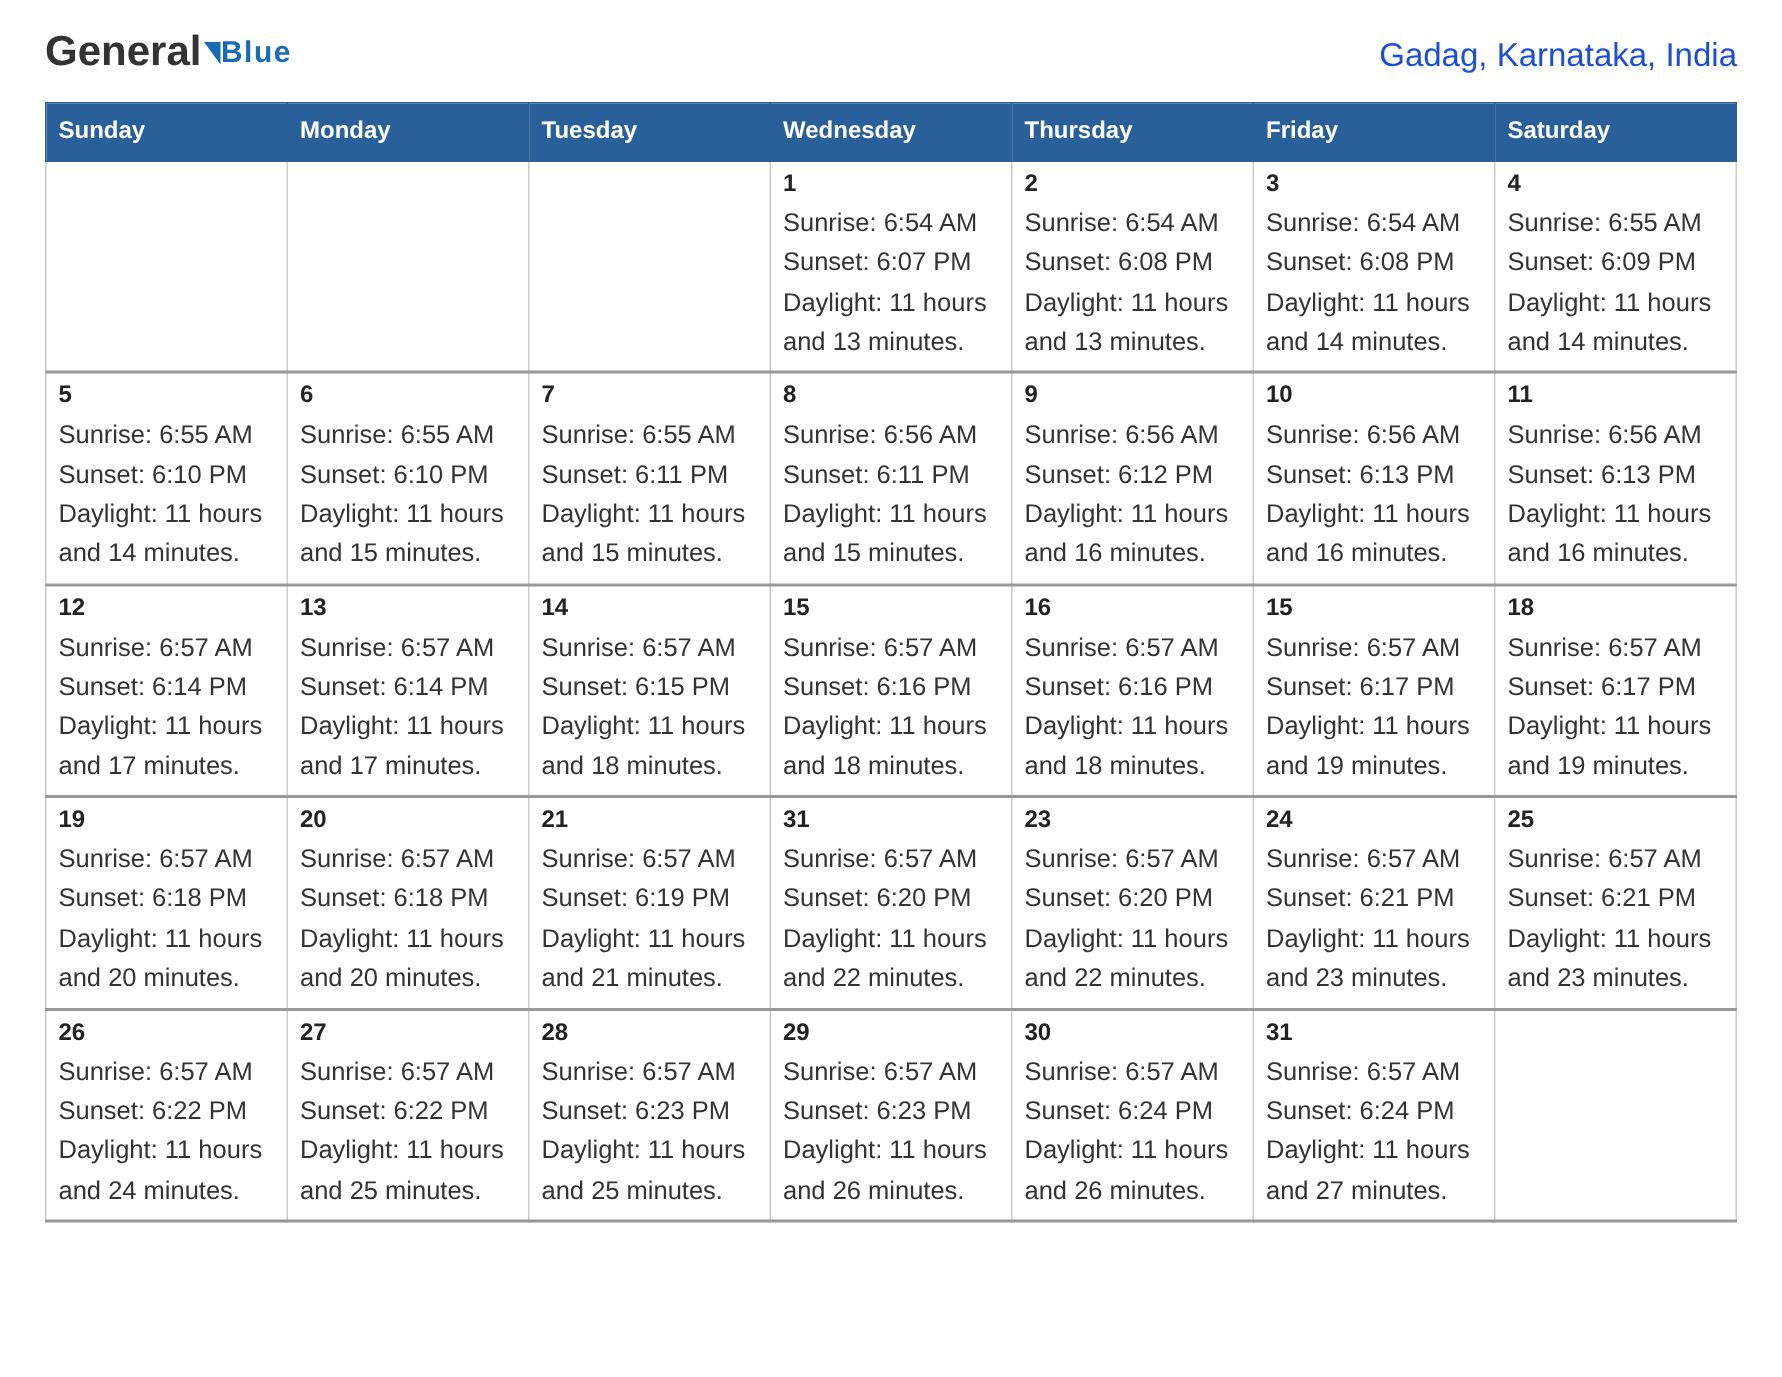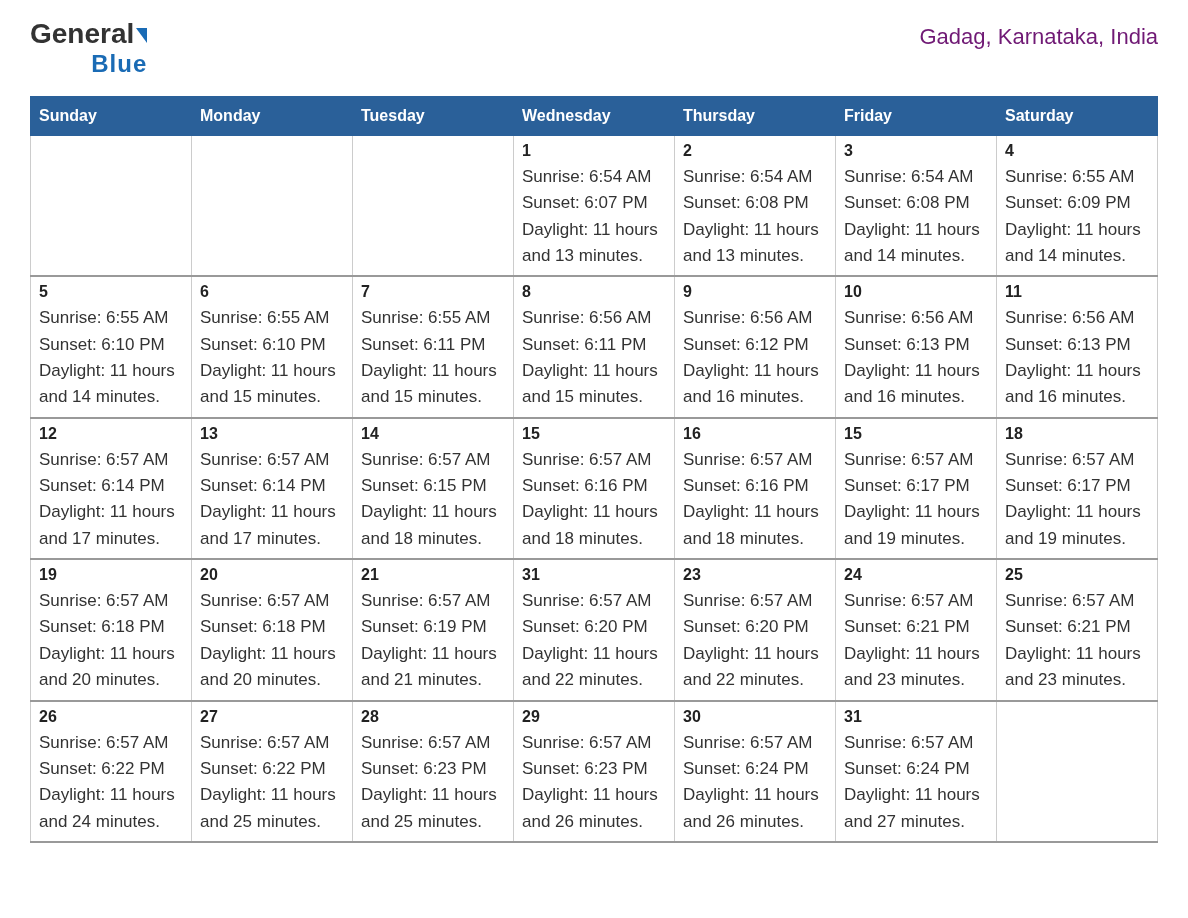--- a/index.html
+++ b/index.html
@@ -11,48 +11,48 @@
       padding: 20px 30px;
     }
     .header {
       display: flex;
       justify-content: space-between;
       align-items: flex-start;
       margin-bottom: 18px;
     }
     .logo {
       display: flex;
-      flex-direction: column;
-      align-items: flex-end;
+      flex-direction: row;
+      align-items: center;
     }
     .logo-text {
       font-size: 28px;
       font-weight: bold;
       color: #333;
       line-height: 1;
     }
     .logo-underline {
       color: #1a6bb5;
-      font-size: 24px;
+      font-size: 20px;
       font-weight: bold;
       margin-top: 2px;
       letter-spacing: 1px;
     }
     .title-block {
       text-align: right;
     }
     .month-title {
       font-size: 52px;
       font-weight: bold;
       color: #222;
       line-height: 1.1;
     }
     .location {
       font-size: 22px;
-      color: #701a75;
+      color: #1d4ed8;
       margin-top: 4px;
     }
     .calendar {
       width: 100%;
       border-collapse: collapse;
     }
     .calendar thead tr th {
       background-color: #2a6099;
       color: #fff;
       font-size: 16px;

